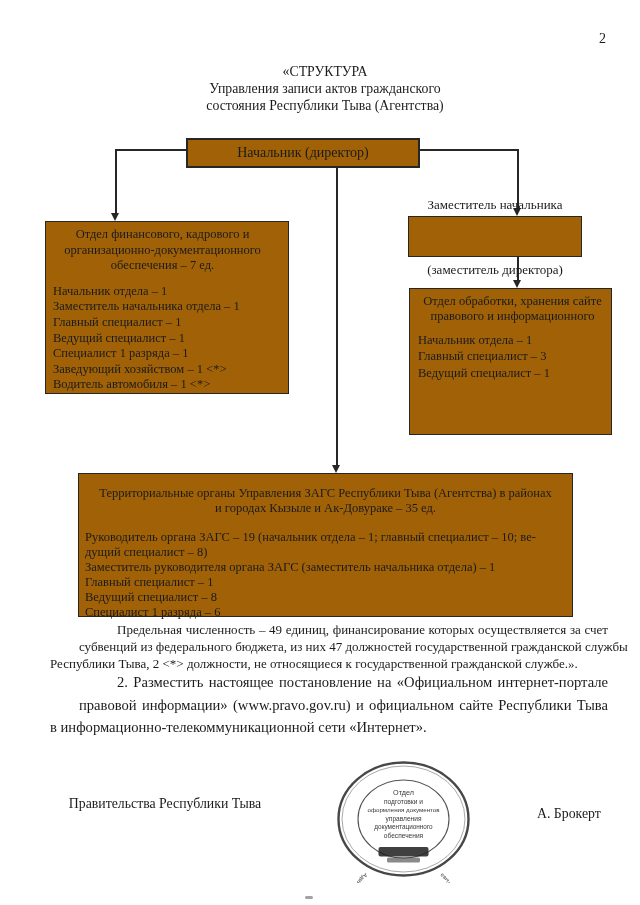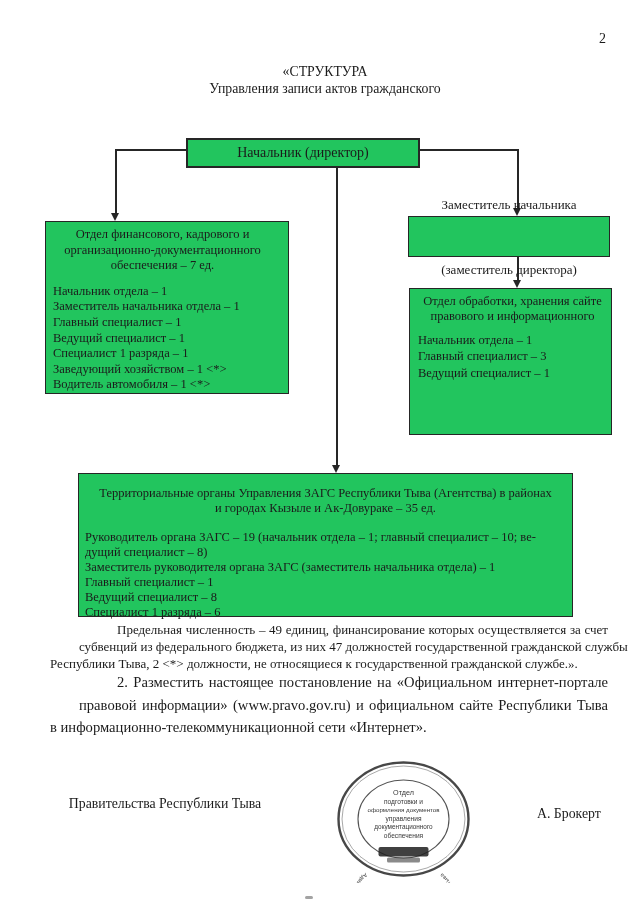--- a/index.html
+++ b/index.html
@@ -10,21 +10,21 @@
     background: #ffffff;
     font-family: "Liberation Serif", "DejaVu Serif", serif;
     color: #1b1b1b;
     overflow: hidden;
   }
   .abs { position: absolute; }
   .box {
     position: absolute;
     border: 1.5px solid #262626;
     box-sizing: border-box;
-    background: #22c55e;
+    background: #a16207;
   }
   .hline, .vline { position: absolute; background: #262626; }
   .arrow-down {
     position: absolute; width: 0; height: 0;
     border-left: 4.5px solid transparent;
     border-right: 4.5px solid transparent;
     border-top: 8px solid #262626;
   }
   .ctr { text-align: center; }
   .ln { white-space: nowrap; }
@@ -41,21 +41,21 @@
     left: 186px; top: 138px; width: 234px; height: 30px;
     border-width: 2px;
     display: flex; align-items: center; justify-content: center;
     font-size: 14px;
   }
   #finance-box {
     left: 45px; top: 221px; width: 244px; height: 173px;
     padding: 5px 16px 0 7px; font-size: 12.5px; line-height: 15.6px;
   }
   #deputy-box {
-    left: 408px; top: 216px; width: 202px; height: 41px;
+    left: 408px; top: 216px; width: 174px; height: 41px;
     display: flex; flex-direction: column; align-items: center; justify-content: center;
     font-size: 13px; line-height: 17px; gap: 48px;
   }
   #processing-box {
     left: 409px; top: 288px; width: 203px; height: 147px;
     padding: 5px 4px 0 8px; font-size: 12.5px;
   }
   #processing-box .hdr { line-height: 15.4px; }
   #processing-box .itm { line-height: 16.5px; }
   #territorial-box {
@@ -78,20 +78,21 @@
 </head>
 <body>
 
 <div id="page">
 
   <div id="pagenum" class="abs">2</div>
 
   <div id="title" class="abs">
     <div class="ln">«СТРУКТУРА</div>
     <div class="ln">Управления записи актов гражданского</div>
+    <div class="ln">состояния Республики Тыва (Агентства)</div>
   </div>
 
   <div class="hline" style="left:115px; top:149px; width:72px; height:1.5px;"></div>
   <div class="vline" style="left:115px; top:149px; width:1.5px; height:65px;"></div>
   <div class="arrow-down" style="left:111px; top:213px;"></div>
 
   <div class="hline" style="left:420px; top:149px; width:98px; height:1.5px;"></div>
   <div class="vline" style="left:517px; top:149px; width:1.5px; height:60px;"></div>
   <div class="arrow-down" style="left:513px; top:208px;"></div>
 

